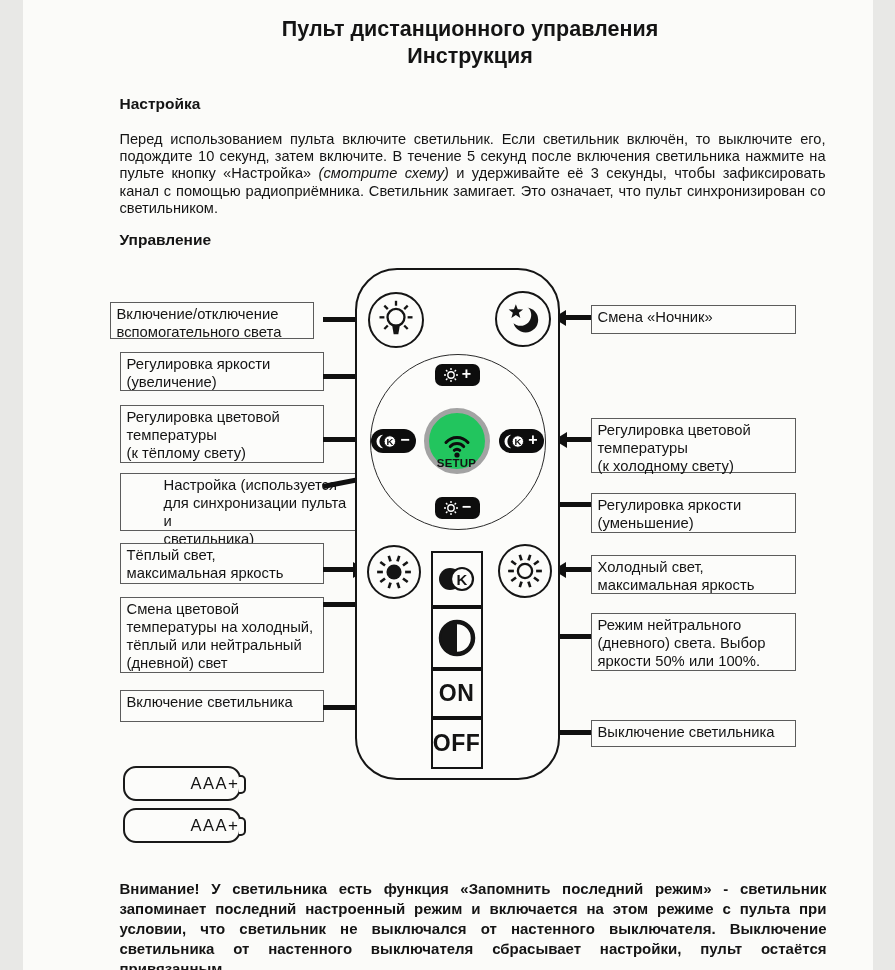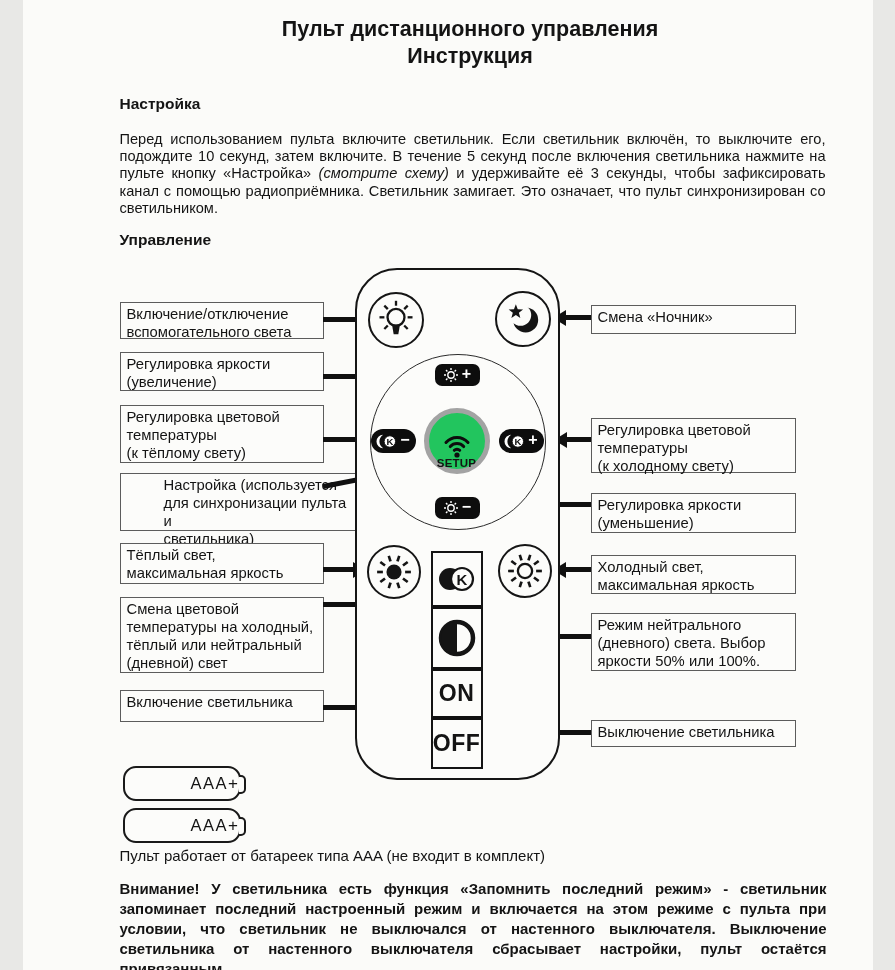--- a/index.html
+++ b/index.html
@@ -61,21 +61,21 @@
   <div class="abs title">
     <div>Пульт дистанционного управления</div>
     <div>Инструкция</div>
   </div>
 
   <div class="abs heading" style="left:97px;top:95px;">Настройка</div>
   <div class="abs para" style="left:97px;top:131px;"><span>Перед использованием пульта включите светильник. Если светильник включён, то выключите его, подождите 10 секунд, затем включите. В течение 5 секунд после включения светильника нажмите на пульте кнопку «Настройка» </span><em>(смотрите схему)</em><span> и удерживайте её 3 секунды, чтобы зафиксировать канал с помощью радиоприёмника. Светильник замигает. Это означает, что пульт синхронизирован со светильником.</span></div>
 
   <div class="abs heading" style="left:97px;top:231px;">Управление</div>
 
-  <div class="callout" style="left:97px;top:302px;width:190px;height:31px;">Включение/отключение
+  <div class="callout" style="left:87px;top:302px;width:190px;height:31px;">Включение/отключение
 вспомогательного света</div>
   <div class="callout" style="left:97px;top:352px;width:190px;height:33px;">Регулировка яркости
 (увеличение)</div>
   <div class="callout" style="left:97px;top:405px;width:190px;height:52px;">Регулировка цветовой
 температуры
 (к тёплому свету)</div>
   <div class="callout" style="left:97px;top:473px;width:190px;height:52px;padding-left:43px;">Настройка (используется
 для синхронизации пульта и
 светильника)</div>
   <div class="callout" style="left:97px;top:543px;width:190px;height:35px;">Тёплый свет,
@@ -291,17 +291,16 @@
   <div class="bat" style="top:766px;">
     <span class="neg"></span>
     <span class="aaa">AAA</span>
     <span class="pos">+</span>
   </div>
   <div class="bat" style="top:808px;">
     <span class="neg"></span>
     <span class="aaa">AAA</span>
     <span class="pos">+</span>
   </div>
-  <div class="abs" style="left:97px;top:847px;font-size:15px;">Пульт работает от батареек типа AAA (не входит в комплект)</div>
 
   <div class="abs warning" style="left:97px;top:879px;">Внимание! У светильника есть функция «Запомнить последний режим» - светильник запоминает последний настроенный режим и включается на этом режиме с пульта при условии, что светильник не выключался от настенного выключателя. Выключение светильника от настенного выключателя сбрасывает настройки, пульт остаётся привязанным.</div>
 
 </div>
 
 </body></html>

